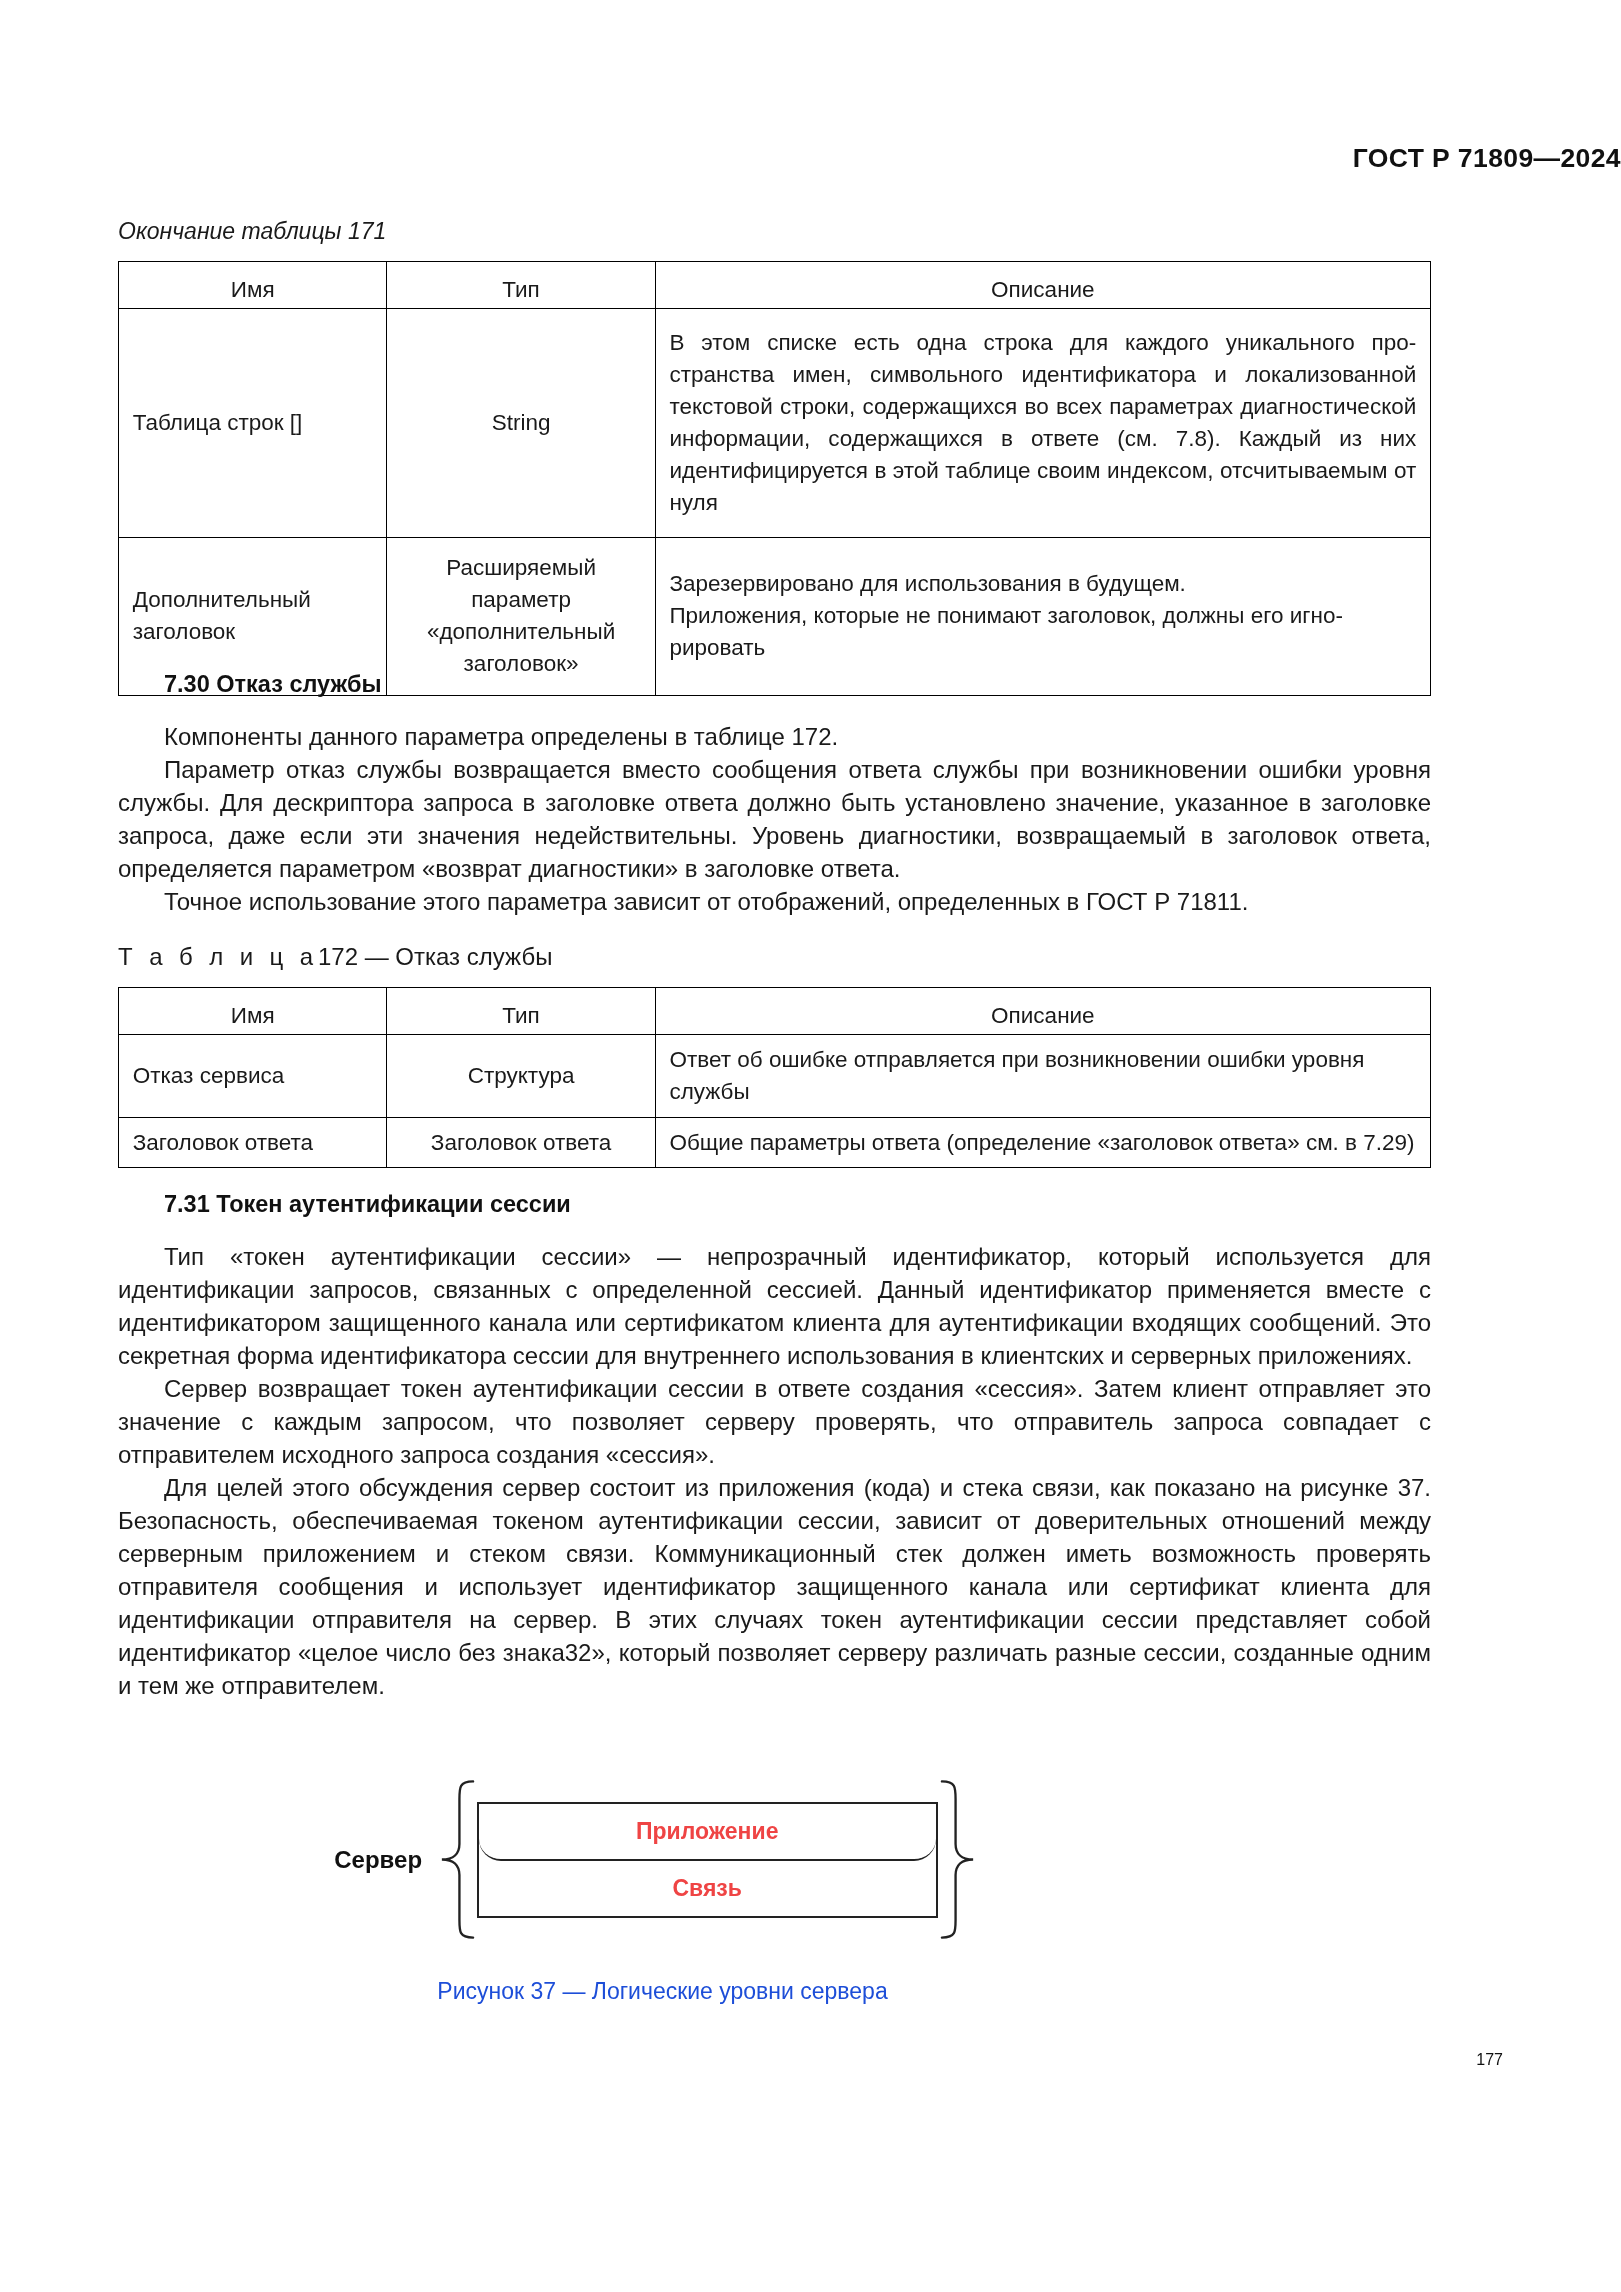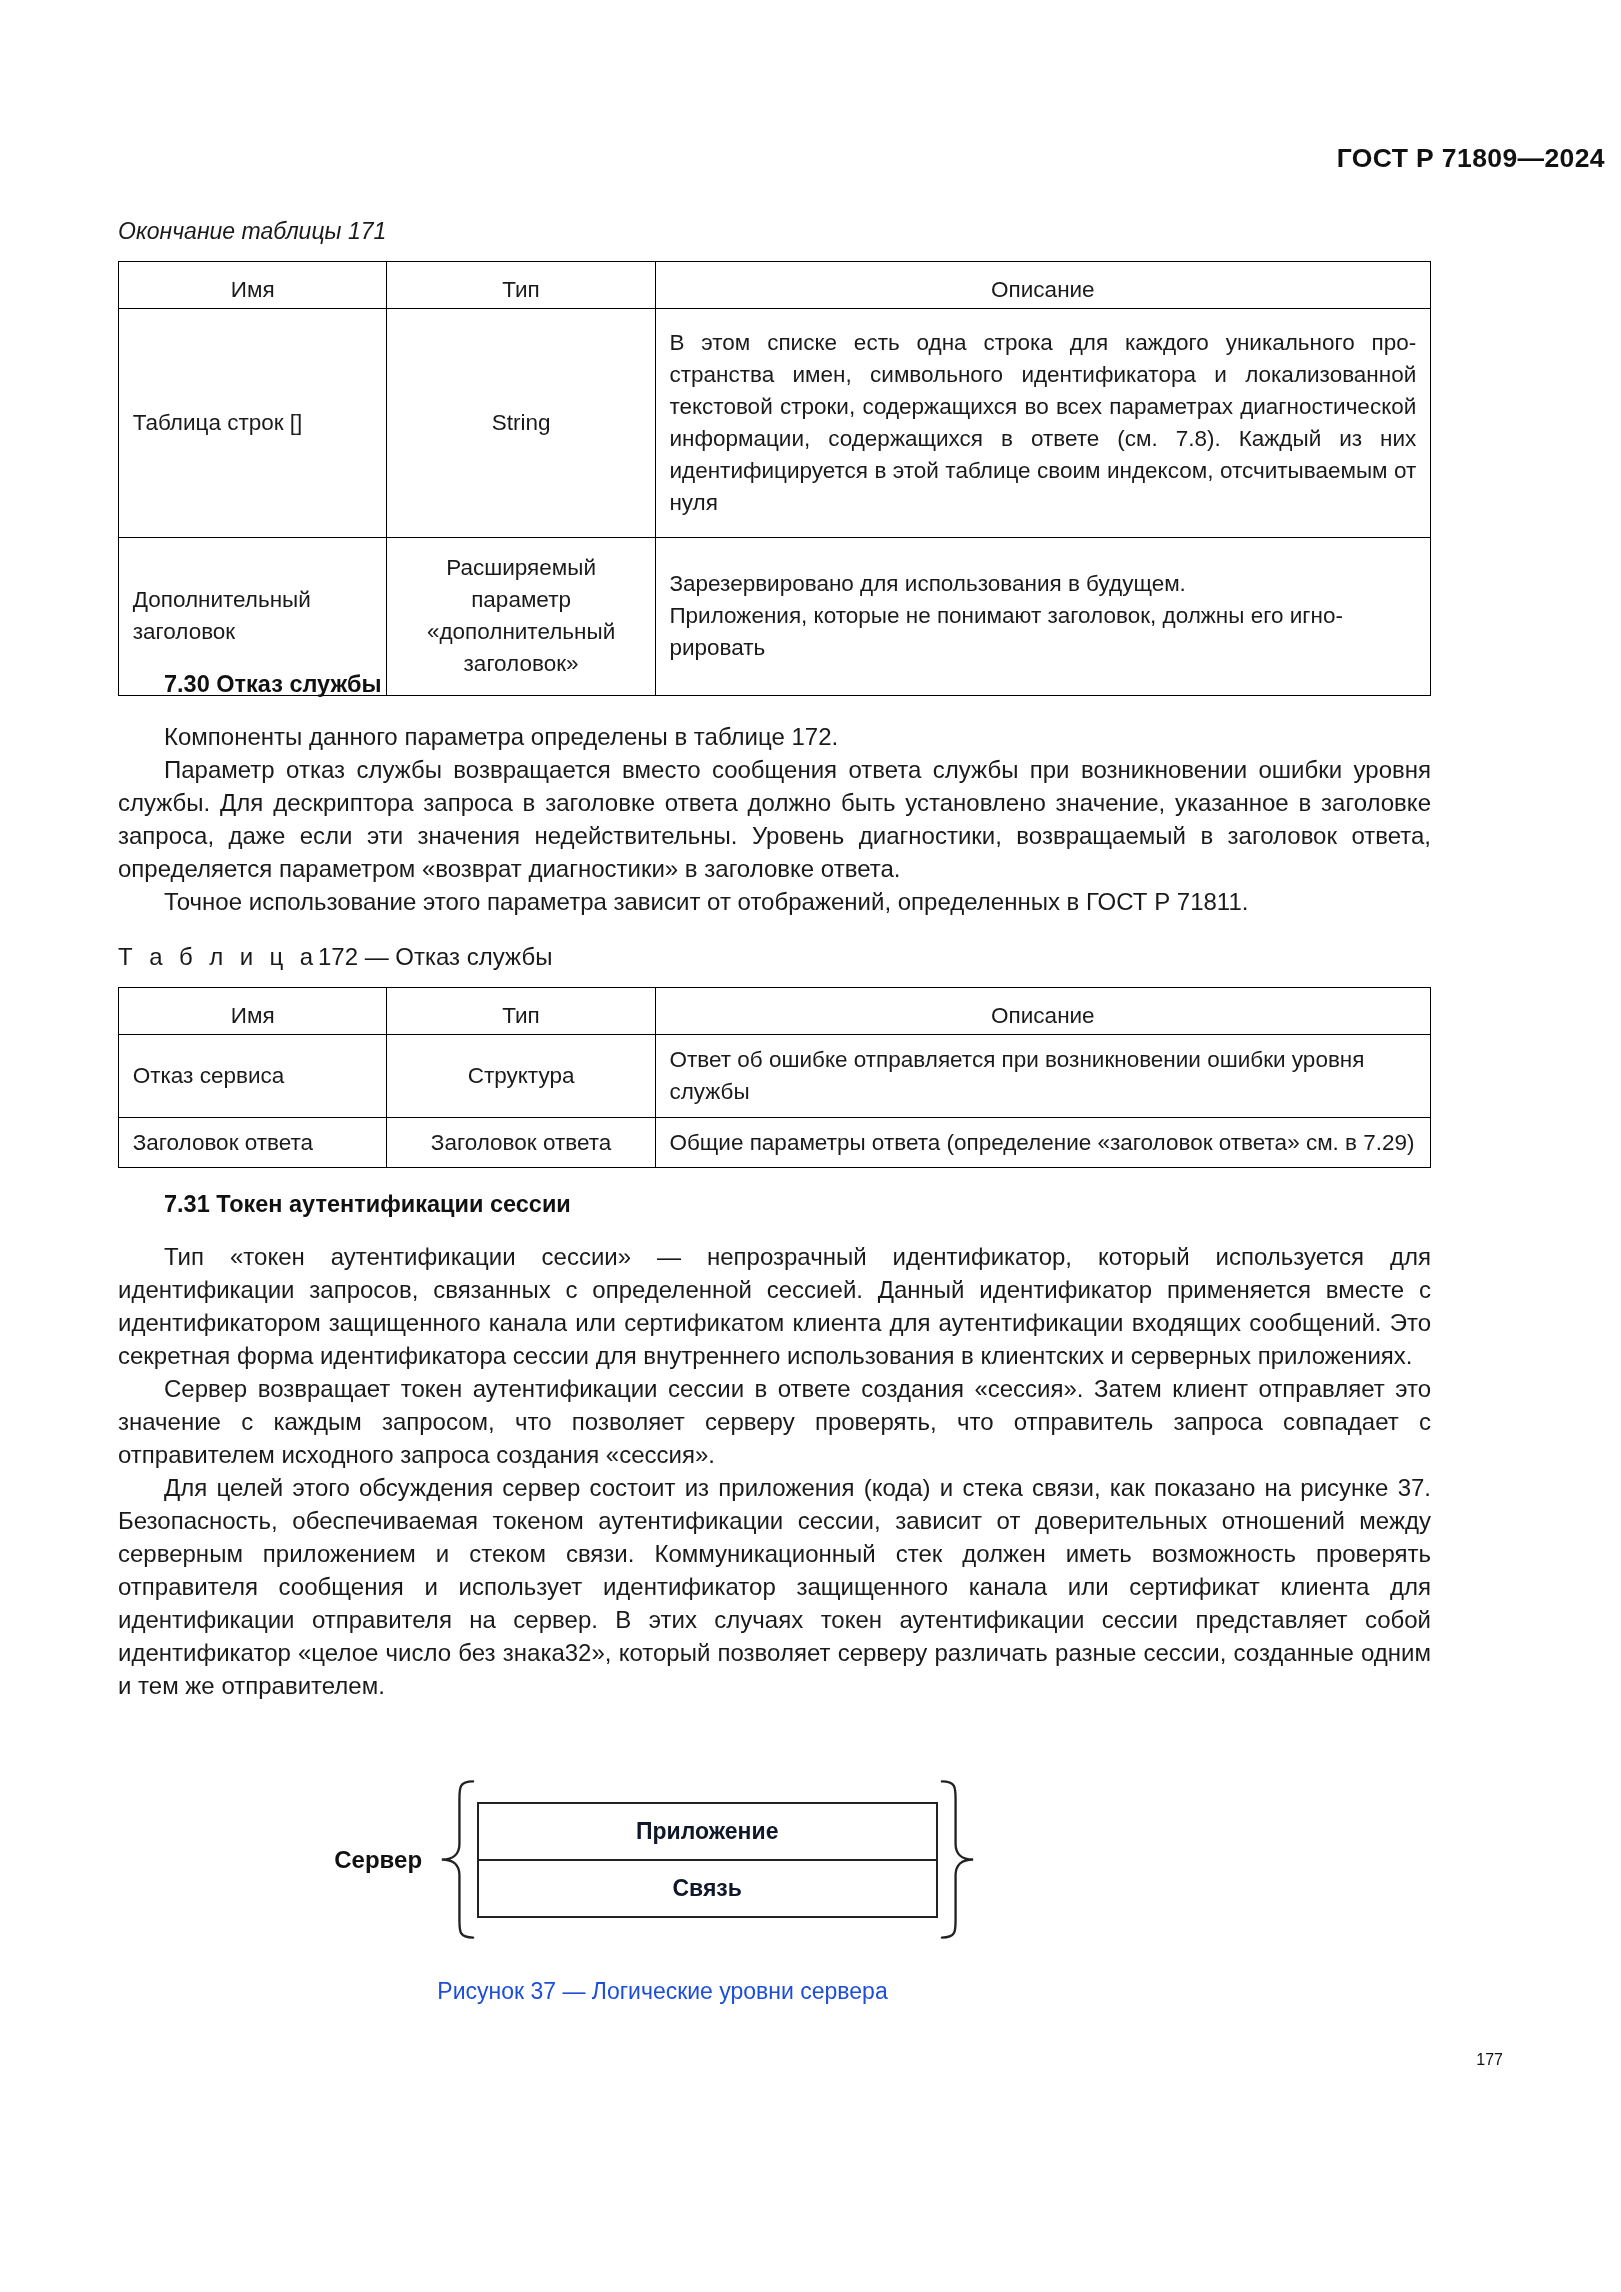--- a/index.html
+++ b/index.html
@@ -23,21 +23,21 @@
   .content {
     position: absolute;
     left: 118px;
     top: 0;
     width: 1313px;
   }
 
   
   .running-head {
     position: absolute;
-    right: 16px;
+    right: 0;
     top: 143px;
     width: 1313px;
     text-align: right;
     font-size: 26.5px;
     font-weight: bold;
     letter-spacing: 0.4px;
     color: #111;
   }
 
   
@@ -139,21 +139,22 @@
     width: 461px;
     border: 2.2px solid #222;
     box-sizing: border-box;
   }
   .stack-cell {
     height: 55px;
     line-height: 55px;
     text-align: center;
     font-size: 23px;
     font-weight: bold;
-    color: #0f172a;
+    color: #ef4444;
+    border-radius: 22px;
   }
   .stack-cell.top { border-bottom: 2.2px solid #222; }
 
   .fig-caption {
     text-align: center;
     font-size: 23px;
     margin-top: 35px;
     color: #1d4ed8;
     padding-left: 12px;
   }

